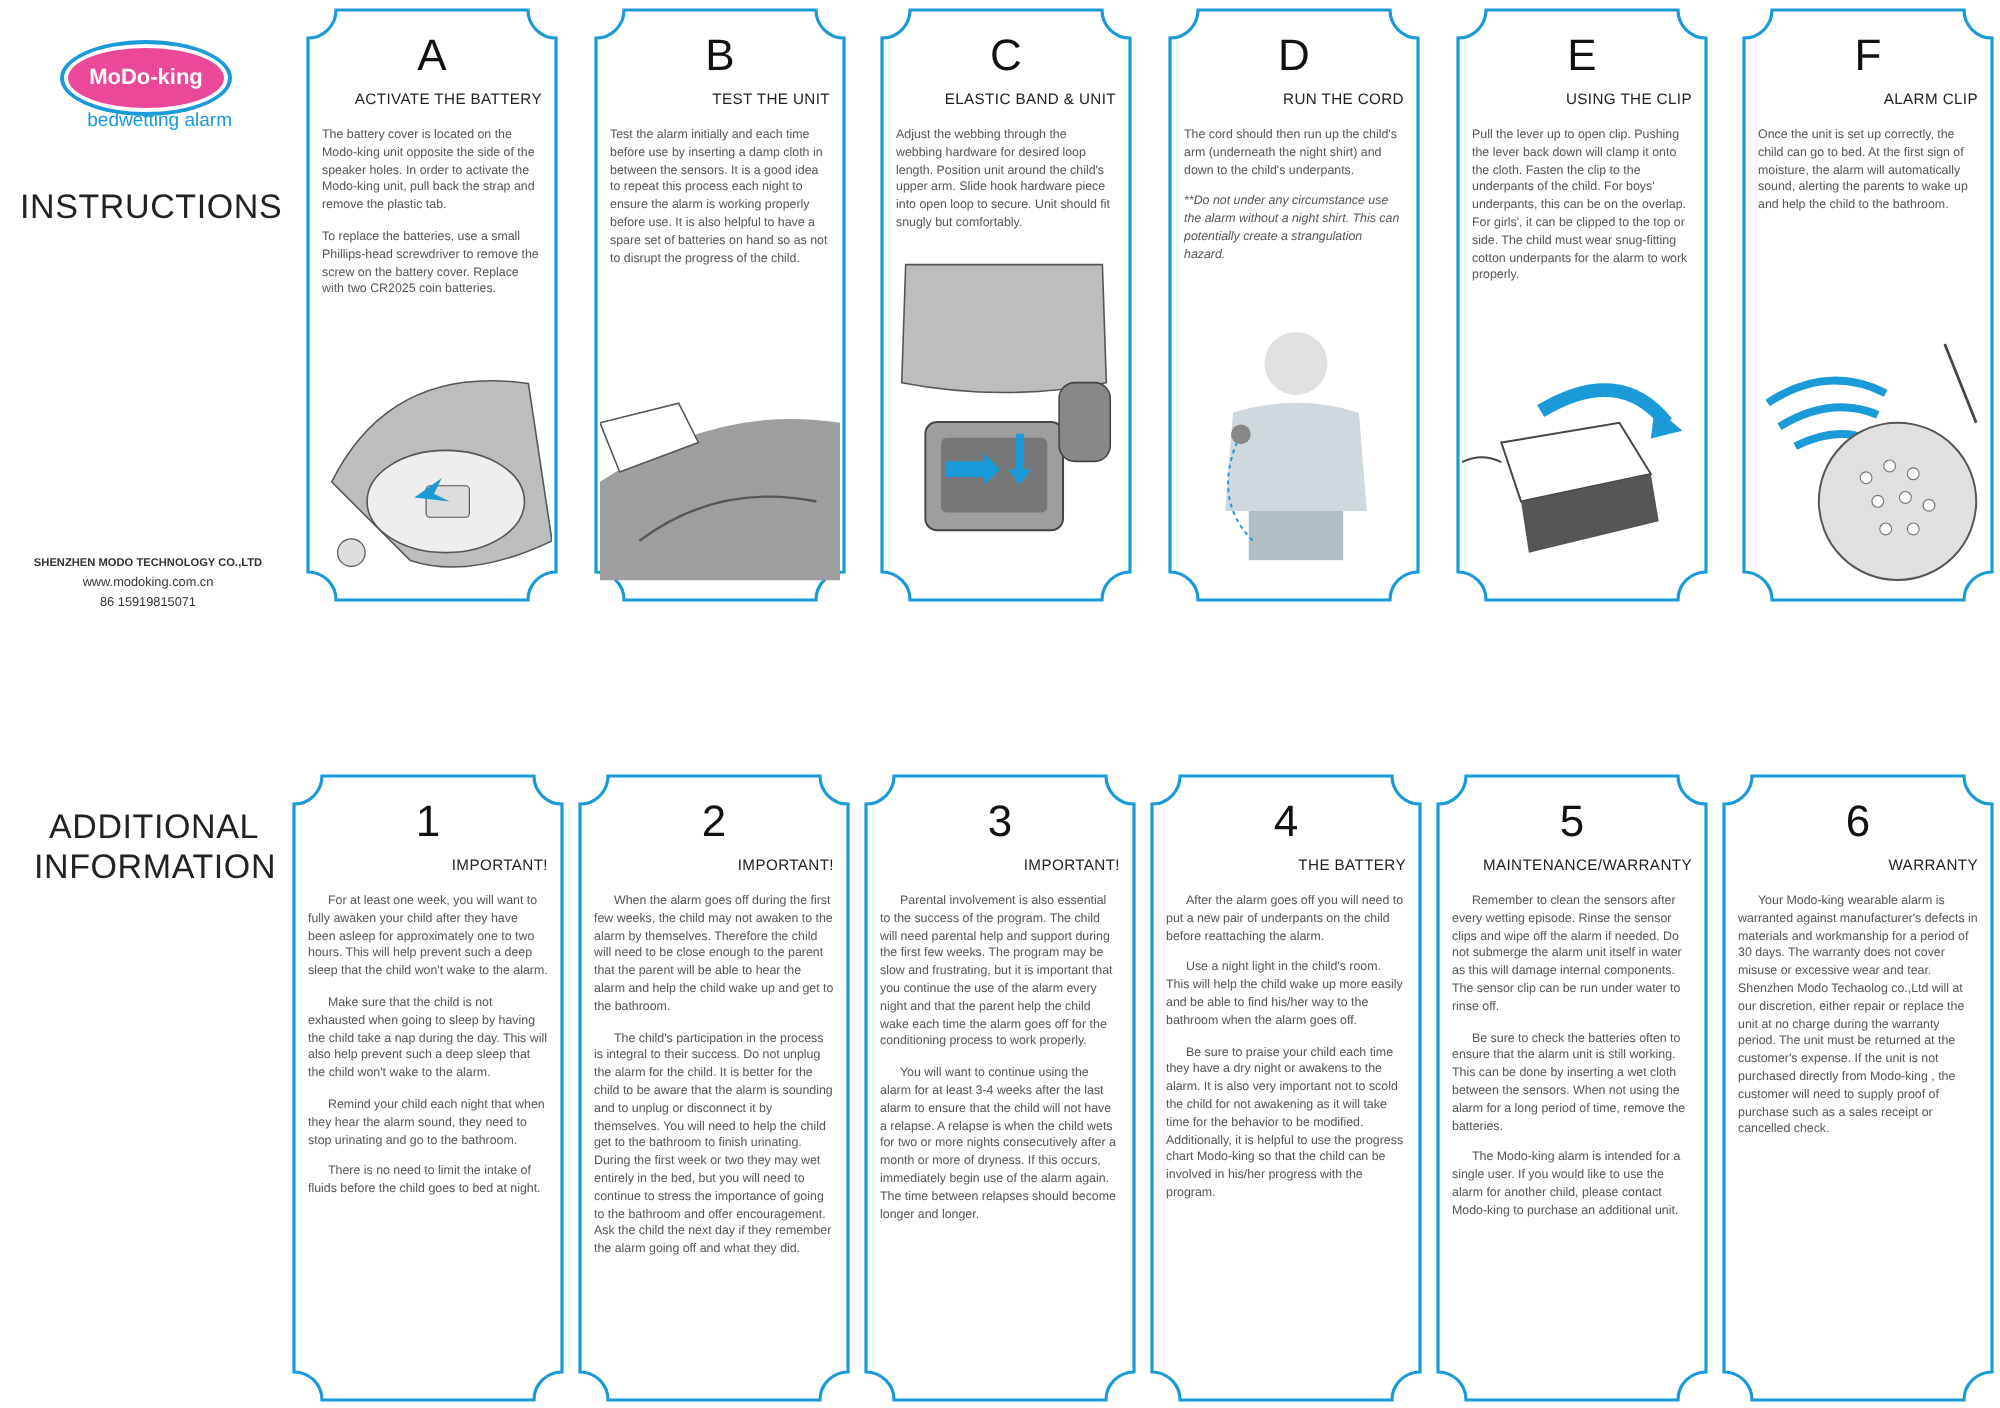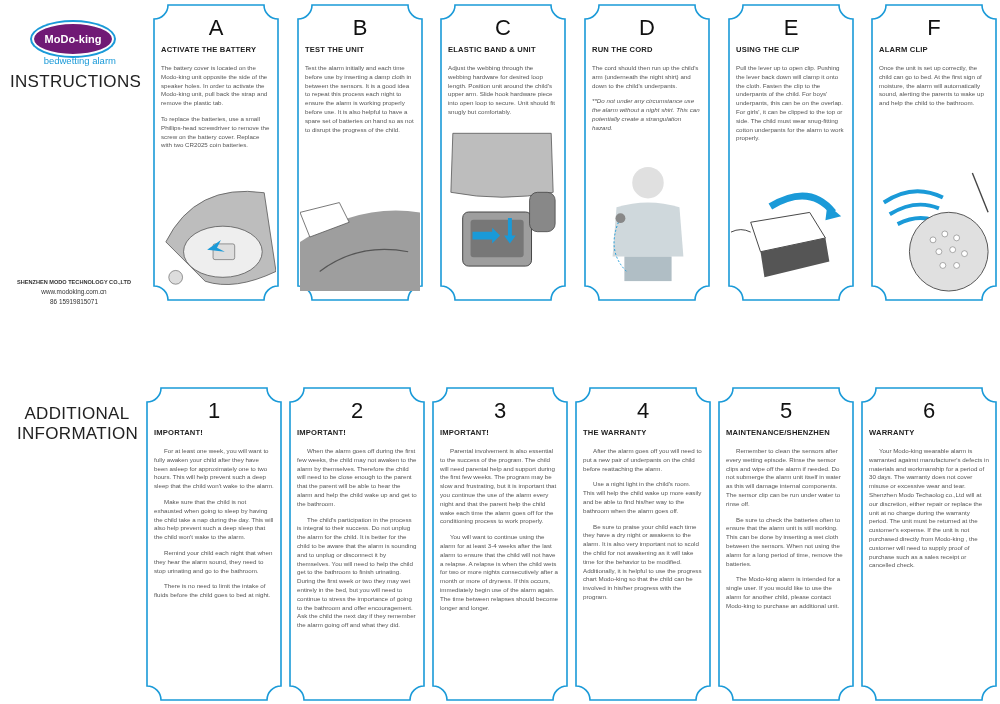--- a/index.html
+++ b/index.html
@@ -1,40 +1,40 @@
 <!DOCTYPE html>
 <html><head>
 <meta charset="utf-8">
 <style>
   html,body{margin:0;padding:0;background:#fff;}
   body{width:1000px;height:704px;position:relative;overflow:hidden;font-family:"Liberation Sans",sans-serif;color:#333;}
-  .logo{position:absolute;left:32px;top:22px;width:78px;height:30px;border-radius:50%;background:#701a75;border:2px solid #fff;box-shadow:0 0 0 2px #1a9ad8;color:#fff;font-weight:bold;font-size:11px;display:flex;align-items:center;justify-content:center;}
+  .logo{position:absolute;left:32px;top:22px;width:78px;height:30px;border-radius:50%;background:#ec4899;border:2px solid #fff;box-shadow:0 0 0 2px #1a9ad8;color:#fff;font-weight:bold;font-size:11px;display:flex;align-items:center;justify-content:center;}
   .logo-sub{position:absolute;left:30px;top:55px;width:86px;text-align:right;color:#1a9ad8;font-size:9.5px;}
   .big-heading{position:absolute;font-size:17px;color:#222;letter-spacing:0.3px;text-align:center;line-height:1.2;}
   .company{position:absolute;left:8px;top:278px;width:132px;text-align:center;font-size:6.4px;line-height:1.55;color:#333;}
   .company .name{font-weight:bold;font-size:5.6px;}
   .panel{position:absolute;box-sizing:border-box;}
   .panel svg.frame{position:absolute;left:0;top:0;width:100%;height:100%;overflow:visible;}
   .panel .inner{position:relative;padding:0 7px;}
   .letter{text-align:center;font-size:22px;color:#111;margin-top:12px;line-height:1;}
-  .ptitle{text-align:left;font-size:7.6px;color:#222;margin-top:6px;letter-spacing:0.2px;font-weight:bold;}
+  .ptitle{text-align:right;font-size:7.6px;color:#222;margin-top:6px;letter-spacing:0.2px;}
   .pbody{font-size:6.2px;line-height:1.42;color:#555;margin-top:10px;}
   .pbody p{margin:0 0 7px 0;}
   .pbody.ind p{text-indent:10px;}
   .pbody .it{font-style:italic;}
   .illus{position:absolute;left:2px;right:2px;bottom:4px;}
 </style>
 </head>
 <body>
 
 <div class="logo">
     <span>MoDo-king</span>
   </div>
 <div class="logo-sub">bedwetting alarm</div>
-<div class="big-heading" style="left:10px;top:72px;width:128px;">INSTRUCTIONS</div>
+<div class="big-heading" style="left:10px;top:94px;width:128px;">INSTRUCTIONS</div>
 <div class="company">
   <div class="name">SHENZHEN MODO TECHNOLOGY CO.,LTD</div>
   <div>www.modoking.com.cn</div>
   <div>86 15919815071</div>
 </div>
 <div class="big-heading" style="left:17px;top:404px;width:120px;">
   <div>ADDITIONAL</div>
   <div>INFORMATION</div>
 </div>
 
@@ -207,35 +207,35 @@
           <p>You will want to continue using the alarm for at least 3-4 weeks after the last alarm to ensure that the child will not have a relapse.  A relapse is when the child wets for two or more nights consecutively after a month or more of dryness. If this occurs, immediately begin use of the alarm again.  The time between relapses should become longer and longer.</p>
         </div>
       </div>
     </div>
     <div class="panel" style="left: 576px; top: 388px; width: 134px; height: 312px;">
       <svg class="frame" viewBox="0 0 134 312" preserveAspectRatio="none">
         <path d="M 14 0 L 120 0 A 14 14 0 0 0 134 14 L 134 298 A 14 14 0 0 0 120 312 L 14 312 A 14 14 0 0 0 0 298 L 0 14 A 14 14 0 0 0 14 0 Z" fill="#fff" stroke="#1a9ad8" stroke-width="1.6"></path>
       </svg>
       <div class="inner">
         <div class="letter">4</div>
-        <div class="ptitle">THE WARRANTY</div>
+        <div class="ptitle">THE BATTERY</div>
         <div class="pbody ind">
           <p>After the alarm goes off you will need to put a new pair of underpants on the child before reattaching the alarm.</p>
           <p>Use a night light in the child's room.  This will help the child wake up more easily and be able to find his/her way to the bathroom when the alarm goes off.</p>
           <p>Be sure to praise your child each time they have a dry night or awakens to the alarm.  It is also very important not to scold the child for not awakening as it will take time for the behavior to be modified.  Additionally, it is helpful to use the progress chart Modo-king so that the child can be involved in his/her progress with the program.</p>
         </div>
       </div>
     </div>
     <div class="panel" style="left: 719px; top: 388px; width: 134px; height: 312px;">
       <svg class="frame" viewBox="0 0 134 312" preserveAspectRatio="none">
         <path d="M 14 0 L 120 0 A 14 14 0 0 0 134 14 L 134 298 A 14 14 0 0 0 120 312 L 14 312 A 14 14 0 0 0 0 298 L 0 14 A 14 14 0 0 0 14 0 Z" fill="#fff" stroke="#1a9ad8" stroke-width="1.6"></path>
       </svg>
       <div class="inner">
         <div class="letter">5</div>
-        <div class="ptitle">MAINTENANCE/SHENZHEN</div>
+        <div class="ptitle">MAINTENANCE/WARRANTY</div>
         <div class="pbody ind">
           <p>Remember to clean the sensors after every wetting episode.  Rinse the sensor clips and wipe off the alarm if needed.  Do not submerge the alarm unit itself in water as this will damage internal components.  The sensor clip can be run under water to rinse off.</p>
           <p>Be sure to check the batteries often to ensure that the alarm unit is still working.  This can be done by inserting a wet cloth between the sensors.  When not using the alarm for a long period of time, remove the batteries.</p>
           <p>The Modo-king alarm is intended for a single user.  If you would like to use the alarm for another child, please contact Modo-king to purchase an additional unit.</p>
         </div>
       </div>
     </div>
     <div class="panel" style="left: 862px; top: 388px; width: 134px; height: 312px;">
       <svg class="frame" viewBox="0 0 134 312" preserveAspectRatio="none">
         <path d="M 14 0 L 120 0 A 14 14 0 0 0 134 14 L 134 298 A 14 14 0 0 0 120 312 L 14 312 A 14 14 0 0 0 0 298 L 0 14 A 14 14 0 0 0 14 0 Z" fill="#fff" stroke="#1a9ad8" stroke-width="1.6"></path>

